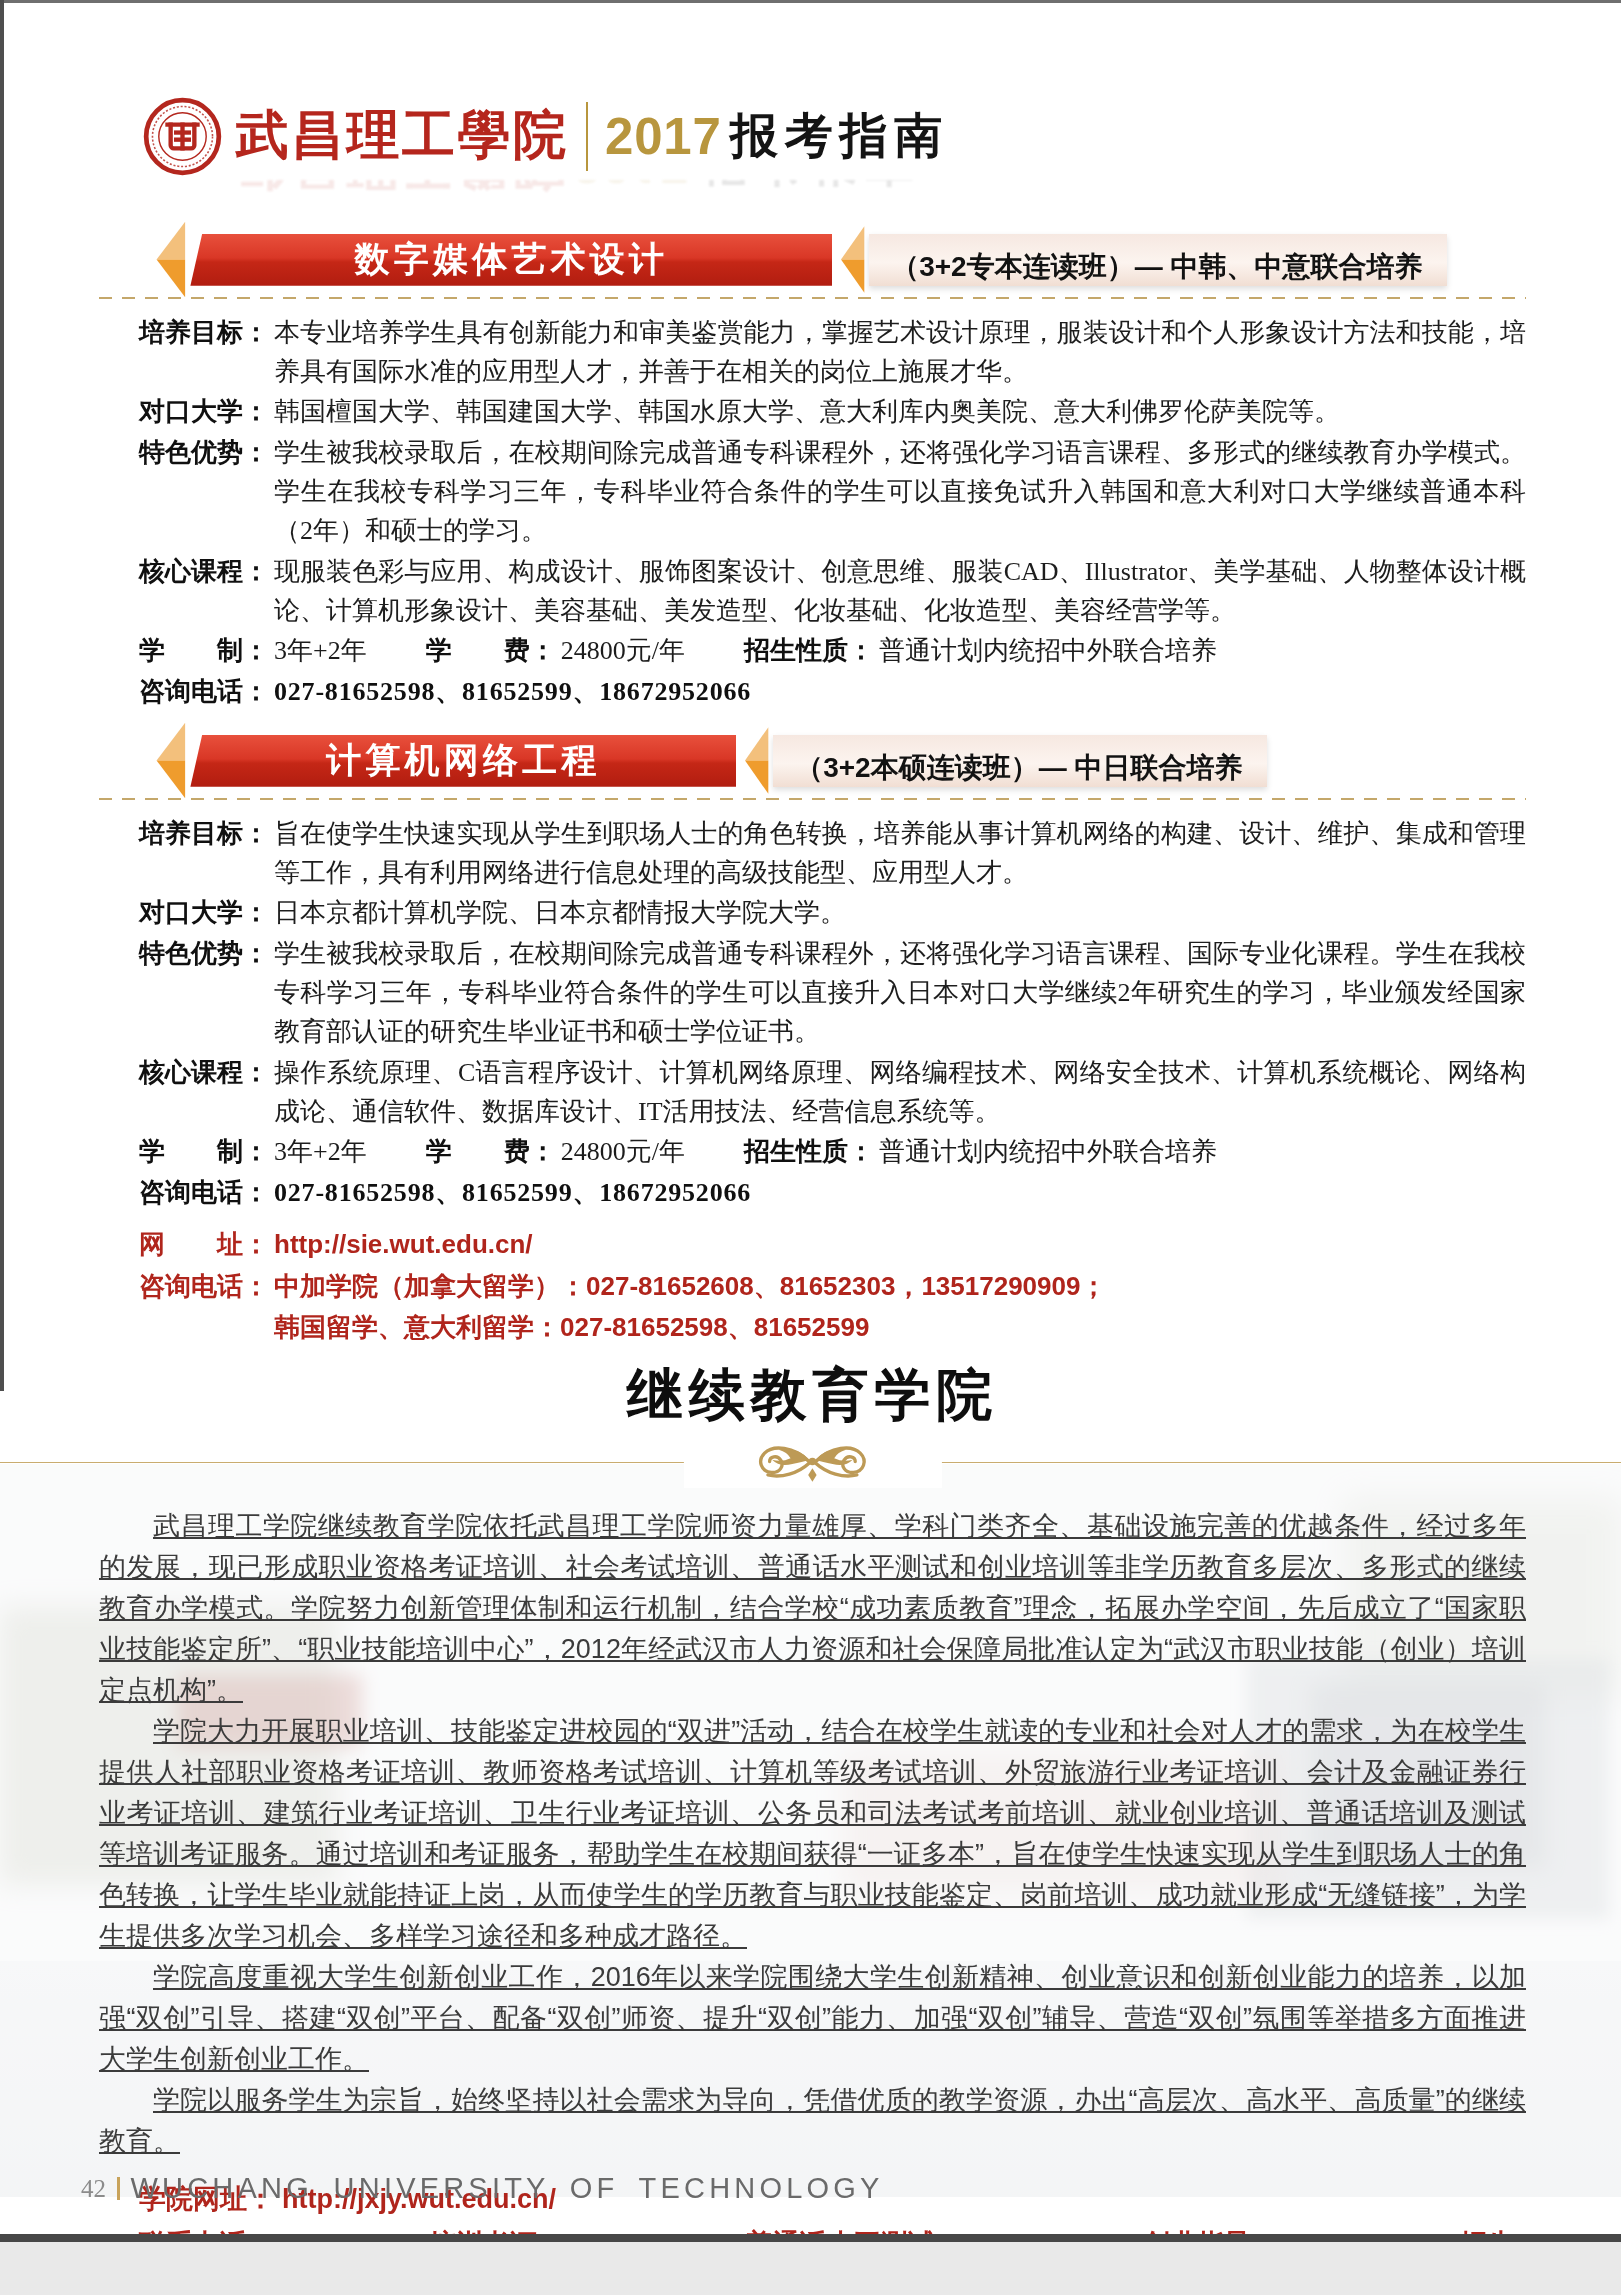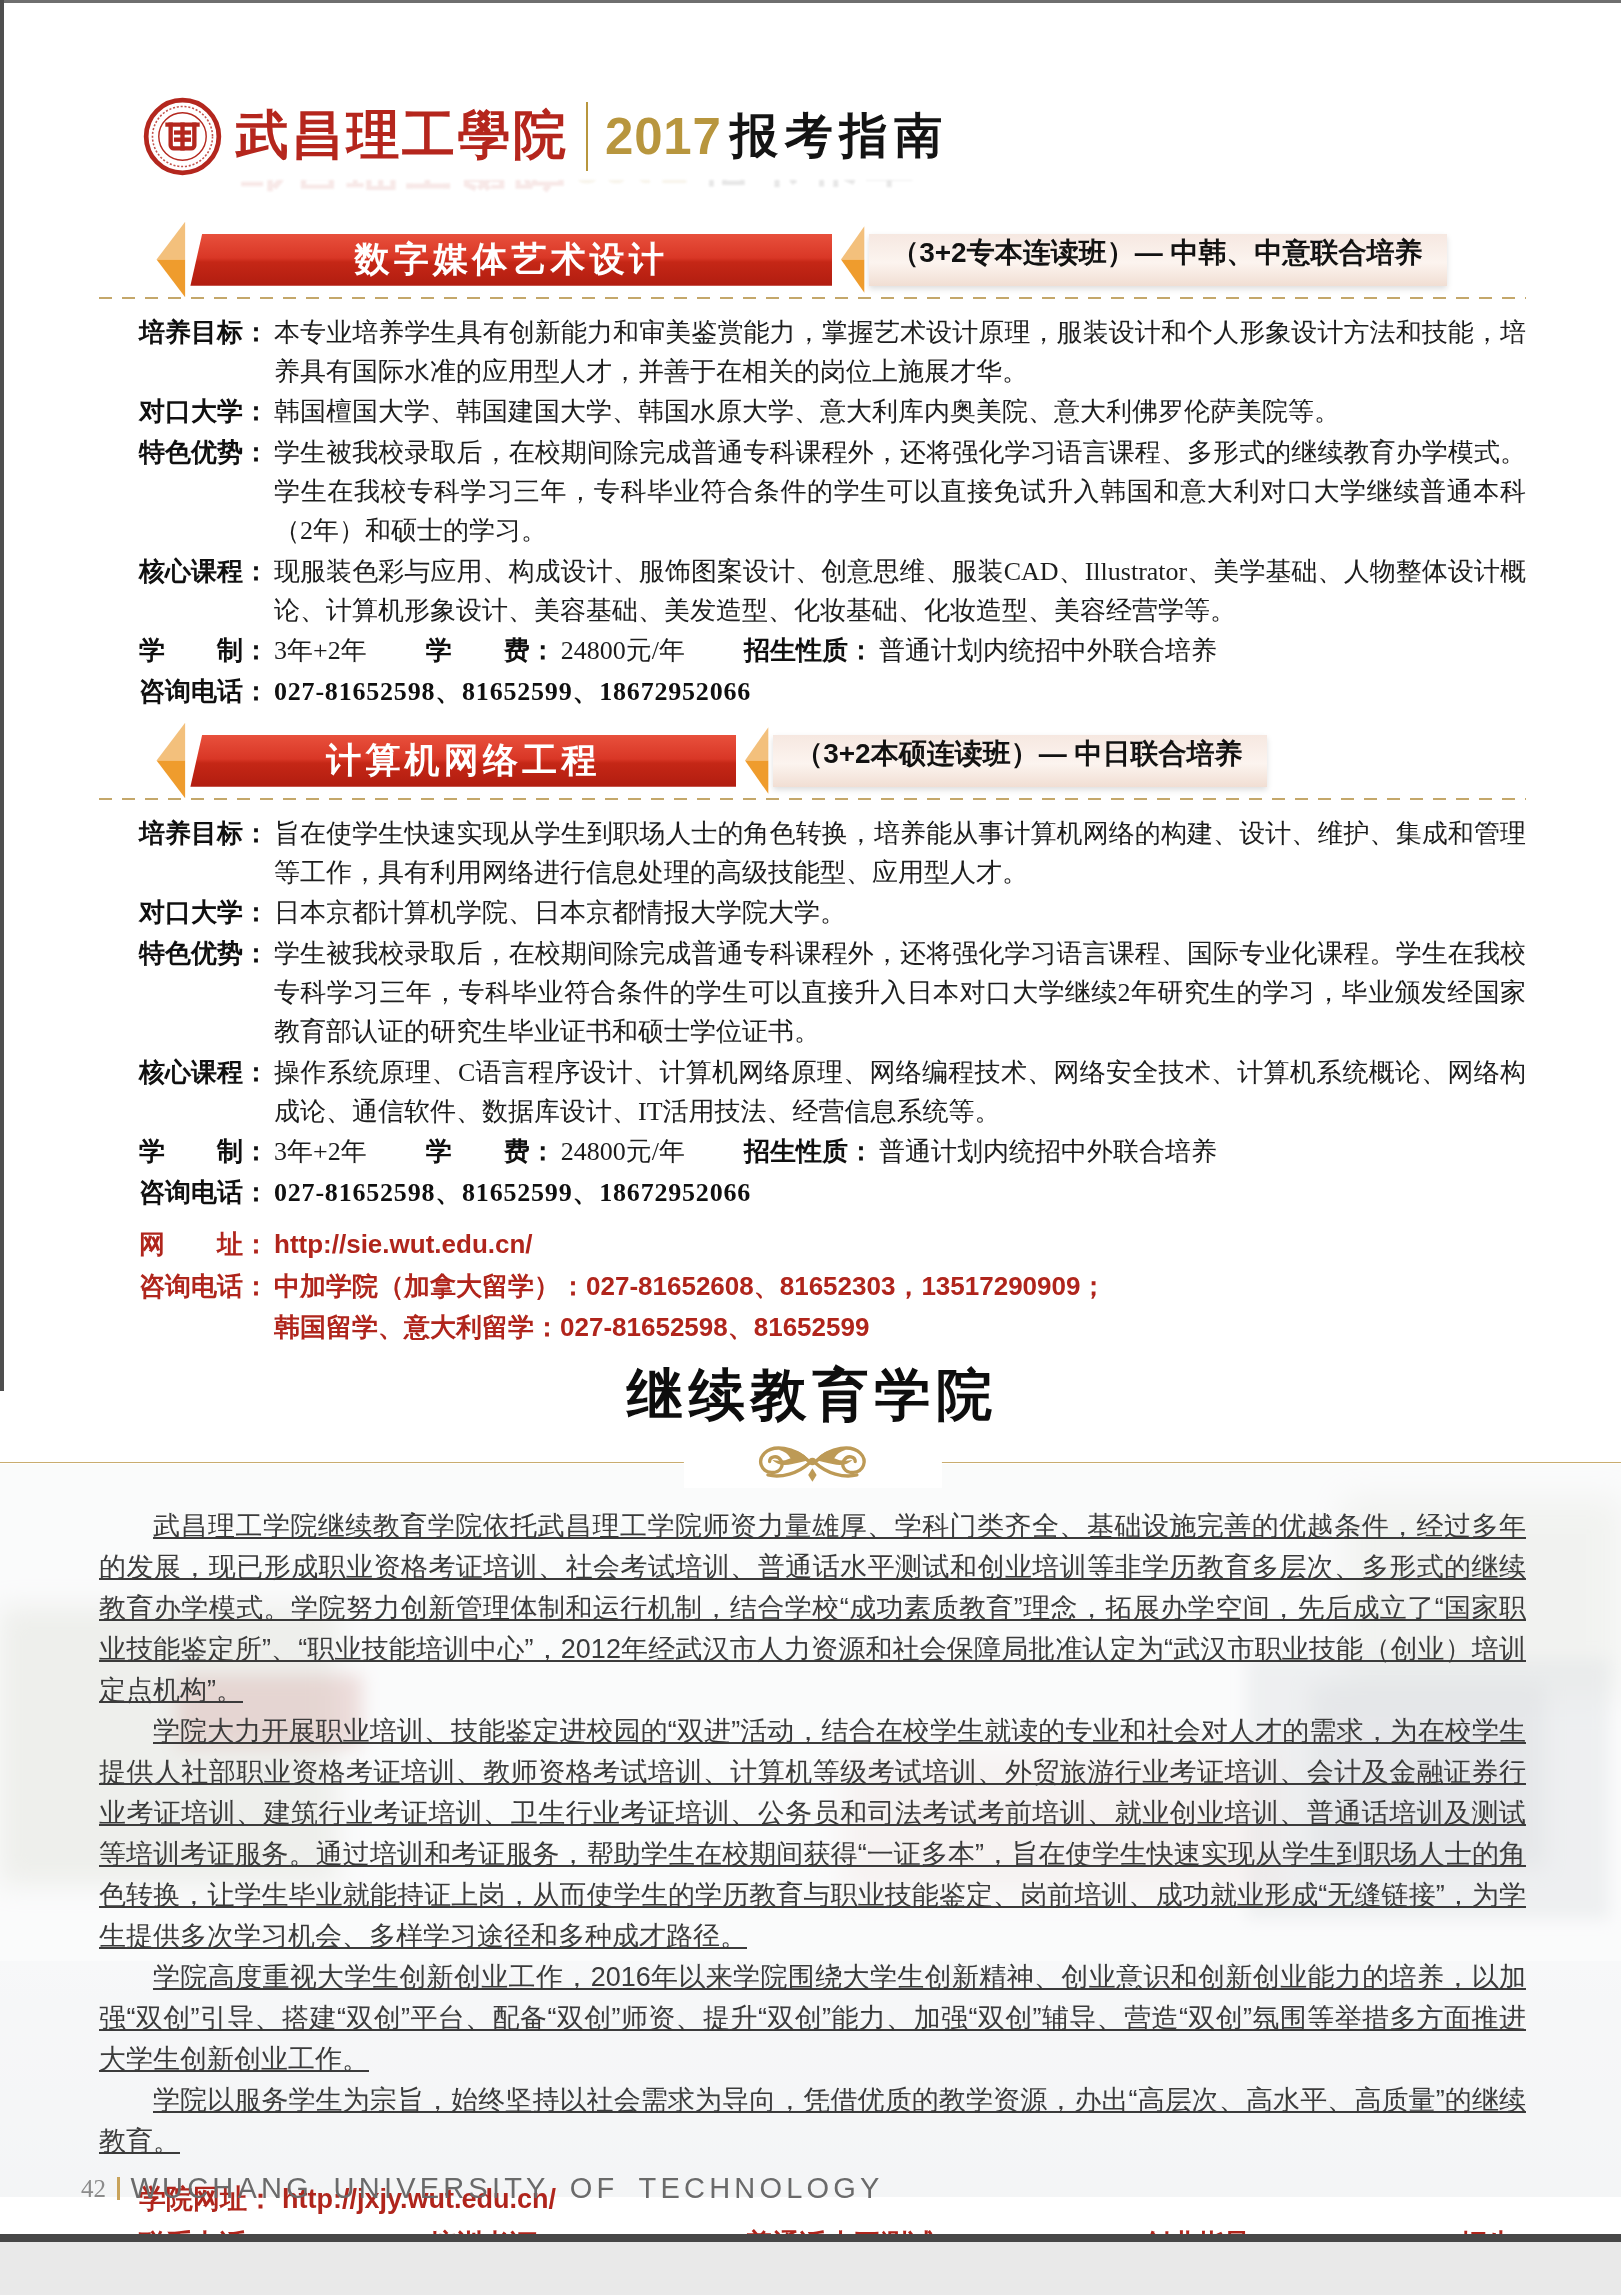--- a/index.html
+++ b/index.html
@@ -25,21 +25,21 @@
   
   .banner{display:flex;align-items:center;height:52px;margin-top:34px;margin-left:49px;}
   .fold{flex:0 0 auto;}
   .fold-left{margin-right:3.4px;}
   .fold-right{margin:0 3.4px;}
   .ribbon{height:52px;display:flex;align-items:center;justify-content:center;
           color:#fff;font-weight:bold;font-size:35px;letter-spacing:4.2px;white-space:nowrap;
           background:linear-gradient(180deg,#e8503c 0%,#d93726 46%,#c52716 54%,#b11d10 100%);
           clip-path:polygon(11.8px 0,100% 0,100% 100%,0 100%);}
   .s1 .ribbon{width:642px;} .s2 .ribbon{width:546px;}
-  .plate{height:52px;display:flex;align-items:flex-start;padding:0 25px 0 22px;
+  .plate{height:52px;display:flex;align-items:flex-end;padding:0 25px 0 22px;
          font-weight:bold;font-size:28px;color:#121212;white-space:nowrap;
          background:linear-gradient(180deg,#f6e8e1,#fcf4ef 55%,#f1ded3);
          box-shadow:0 2.5px 5.9px rgba(0,0,0,.13);}
   .dash-rule{height:2.5px;margin-top:11px;
          background:repeating-linear-gradient(90deg,#c4a76a 0 12.6px,transparent 12.6px 23px);}
 
   
   .rows{margin-top:13.5px;font-size:26px;line-height:39px;}
   .row{display:flex;margin-bottom:1.7px;margin-left:40px;}
   .rlabel{flex:0 0 135px;font-weight:bold;color:#101010;white-space:pre;}

